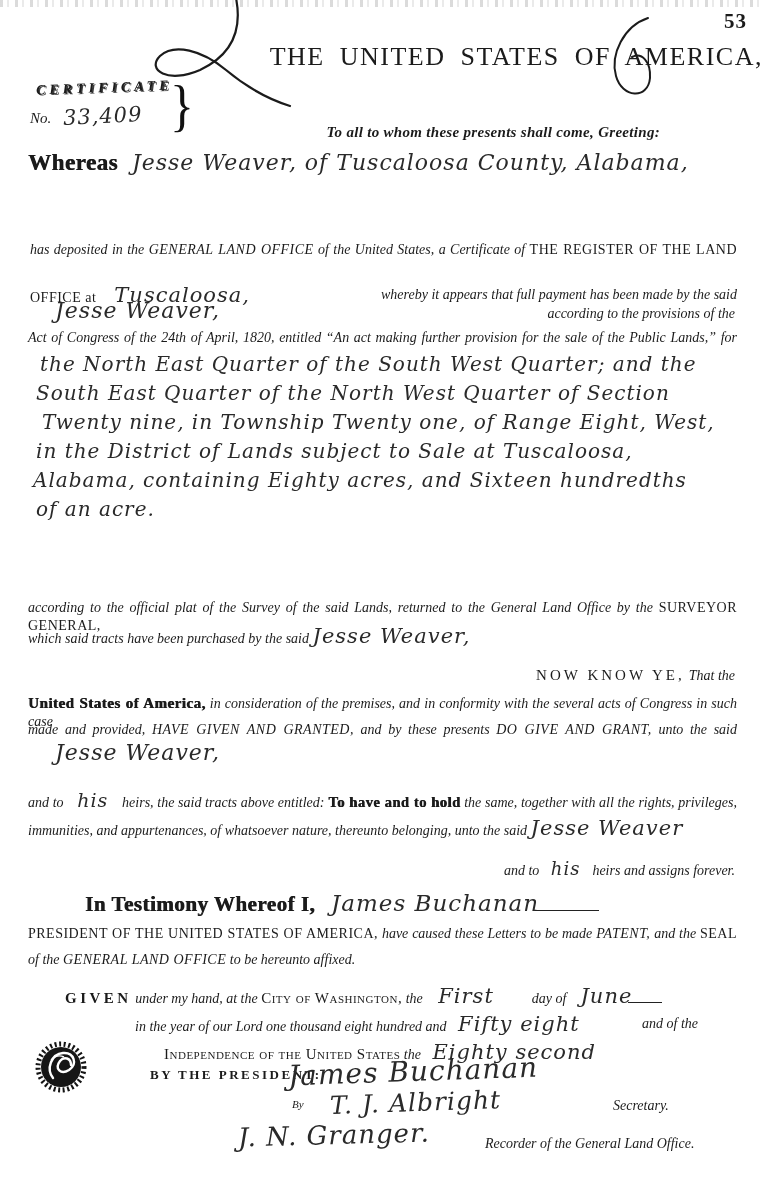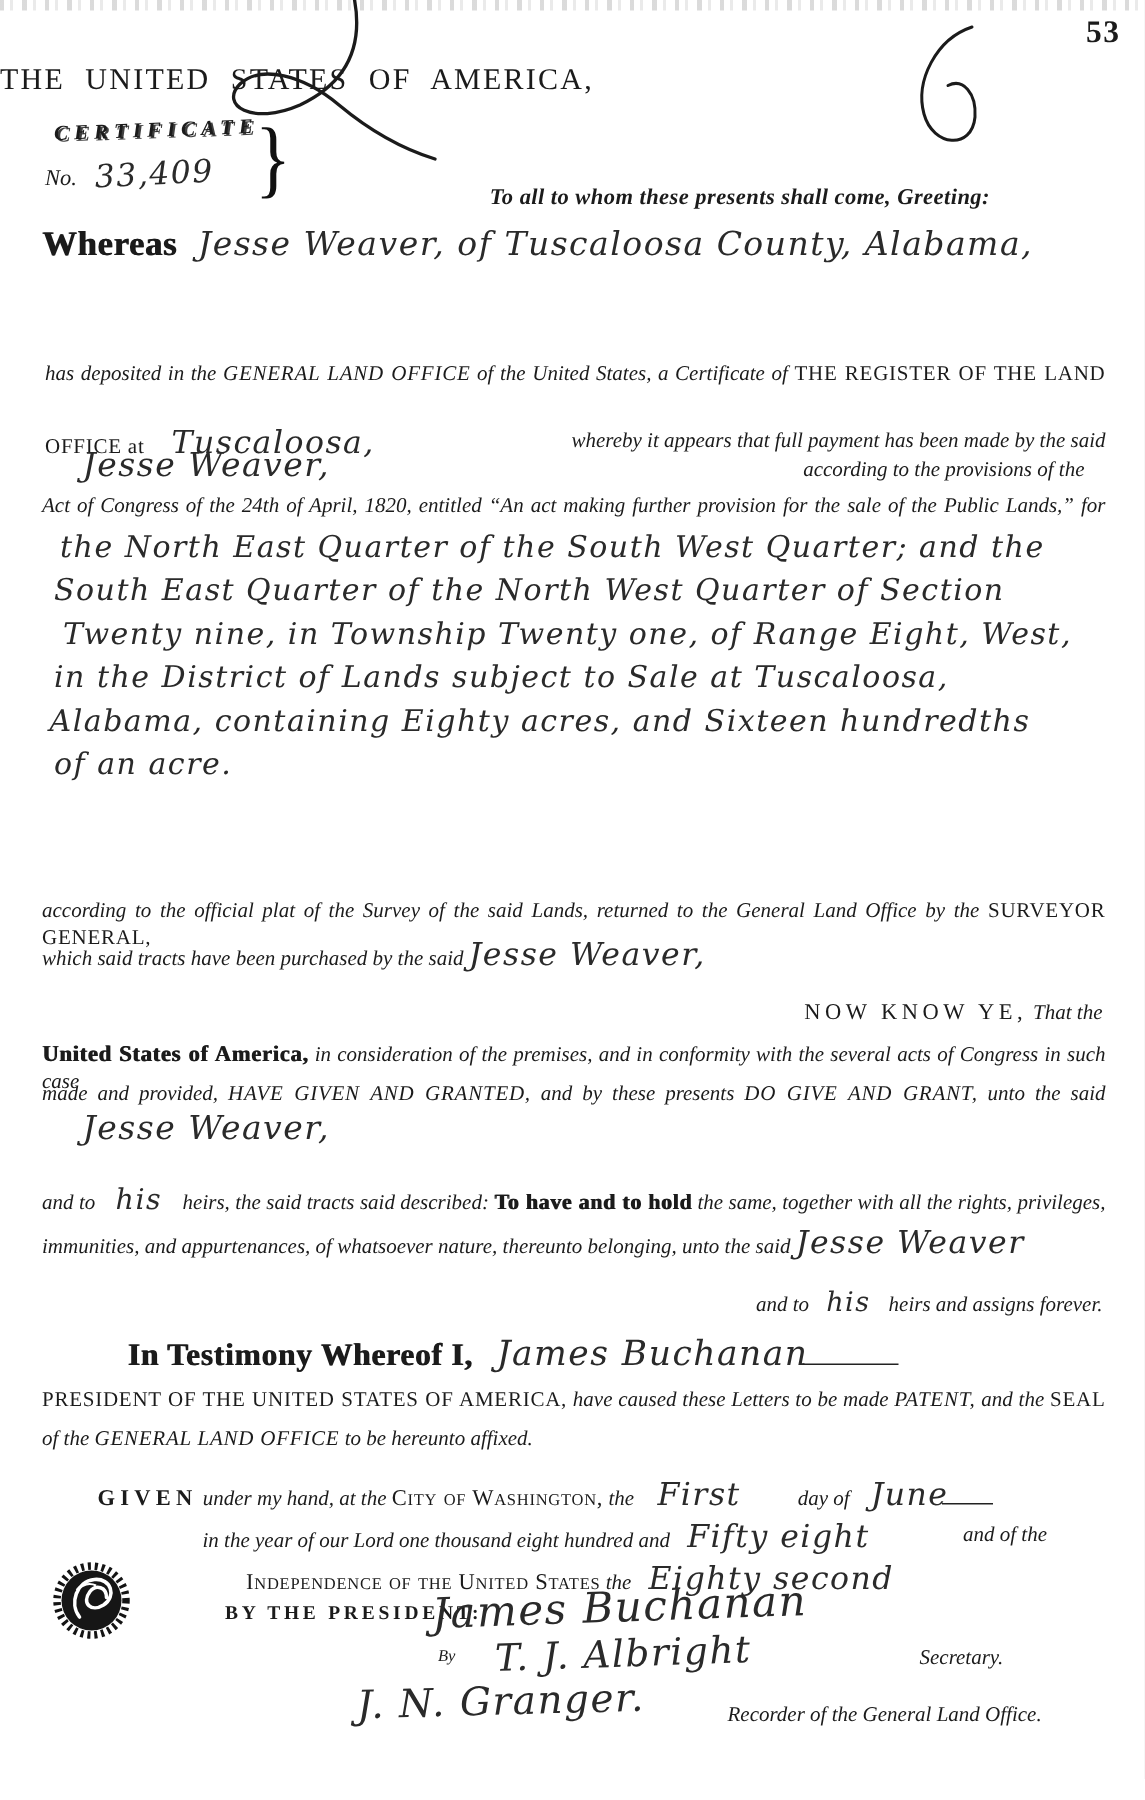--- a/index.html
+++ b/index.html
@@ -22,21 +22,21 @@
     text-shadow:.6px 0 currentColor;
   }
   .hw {
     font-family:"DejaVu Serif",serif; font-style:italic;
     letter-spacing:1px; color:#2a2a2a; white-space:nowrap;
   }
   .hw-lg { font-size:21px; }
   .line { white-space:nowrap; }
   .just { width:707px; text-align:justify; text-align-last:justify; white-space:normal; }
   .page-number { font-size:21px; font-weight:bold; letter-spacing:1px; }
-  .title { width:100%; text-align:left; font-size:20px; letter-spacing:1.5px; word-spacing:7px; }
+  .title { width:100%; text-align:right; font-size:26px; letter-spacing:1.5px; word-spacing:7px; }
   .cert {
     font-weight:bold; font-style:italic; font-size:14px; letter-spacing:4px;
     text-shadow:1.4px 1.2px 0 rgba(0,0,0,.75); transform:rotate(-2deg);
   }
   .brace { font-size:50px; font-weight:normal; transform:scaleY(1.15); color:#111; }
   .greeting { font-weight:bold; font-style:italic; font-size:15px; letter-spacing:.3px; }
   .spaced-caps { letter-spacing:3px; font-size:15px; }
   .sig-underline { display:inline-block; width:64px; border-bottom:1.6px solid #222; margin-left:-4px; vertical-align:baseline; }
   svg { display:block; }
 </style>
@@ -78,21 +78,21 @@
   <div class="abs just" style="left:30px; top:240px;">
     <span class="print-i">has deposited in the </span><span class="print-caps-i">GENERAL LAND OFFICE</span><span class="print-i"> of the United States, a Certificate of </span><span class="print-caps">THE REGISTER OF THE LAND</span>
   </div>
   <div class="abs" style="left:30px; top:267px; width:707px;margin-top:16px;">
     <span class="print-caps">OFFICE at</span>
     <span class="hw hw-lg" style="margin-left:14px;">Tuscaloosa,</span>
     <span class="print-i abs" style="right:0; top:4px;">whereby it appears that full payment has been made by the said</span>
   </div>
 
   <div class="abs hw" style="left:55px; top:298px; font-size:22px;">Jesse Weaver,</div>
-  <div class="abs print-i" style="right:40px; top:306px;font-style:italic;">according to the provisions of the</div>
+  <div class="abs print-i" style="right:28px; top:306px;font-style:italic;">according to the provisions of the</div>
   <div class="abs just" style="left:28px; top:328px; width:709px;">
     <span class="print-i">Act of Congress of the 24th of April, 1820, entitled “An act making further provision for the sale of the Public Lands,” for</span>
   </div>
 
   <div class="abs hw" style="left:40px; top:352px; font-size:20px;">the North East Quarter of the South West Quarter; and the</div>
   <div class="abs hw" style="left:36px; top:381px; font-size:20px;">South East Quarter of the North West Quarter of Section</div>
   <div class="abs hw" style="left:42px; top:410px; font-size:20px;">Twenty nine, in Township Twenty one, of Range Eight, West,</div>
   <div class="abs hw" style="left:36px; top:439px; font-size:20px;">in the District of Lands subject to Sale at Tuscaloosa,</div>
   <div class="abs hw" style="left:33px; top:468px; font-size:20px;">Alabama, containing Eighty acres, and Sixteen hundredths</div>
   <div class="abs hw" style="left:36px; top:497px; font-size:20px;">of an acre.</div>
@@ -112,21 +112,21 @@
 
   <div class="abs just" style="left:28px; top:694px; width:709px;">
     <span class="gothic" style="font-size:15px;">United States of America,</span><span class="print-i"> in consideration of the premises, and in conformity with the several acts of Congress in such case</span>
   </div>
   <div class="abs just" style="left:28px; top:720px; width:709px;">
     <span class="print-i">made and provided, </span><span class="print-caps-i">HAVE GIVEN AND GRANTED,</span><span class="print-i"> and by these presents </span><span class="print-caps-i">DO GIVE AND GRANT,</span><span class="print-i"> unto the said</span>
   </div>
   <div class="abs hw" style="left:55px; top:740px; font-size:22px;">Jesse Weaver,</div>
 
   <div class="abs just" style="left:28px; top:789px; width:709px;">
-    <span class="print-i">and to </span><span class="hw" style="font-size:19px; margin:0 10px;">his</span><span class="print-i"> heirs, the said tracts said described: </span><span class="gothic" style="font-size:14.5px;">To have and to hold</span><span class="print-i"> the same, together with all the rights, privileges,</span>
+    <span class="print-i">and to </span><span class="hw" style="font-size:19px; margin:0 10px;">his</span><span class="print-i"> heirs, the said tracts above entitled: </span><span class="gothic" style="font-size:14.5px;">To have and to hold</span><span class="print-i"> the same, together with all the rights, privileges,</span>
   </div>
   <div class="abs line" style="left:28px; top:816px;">
     <span class="print-i">immunities, and appurtenances, of whatsoever nature, thereunto belonging, unto the said </span>
     <span class="hw hw-lg">Jesse Weaver</span>
   </div>
 
   <div class="abs line" style="right:28px; top:858px;">
     <span class="print-i">and to </span>
     <span class="hw" style="font-size:18px; margin:0 8px;">his</span>
     <span class="print-i"> heirs and assigns forever.</span>

